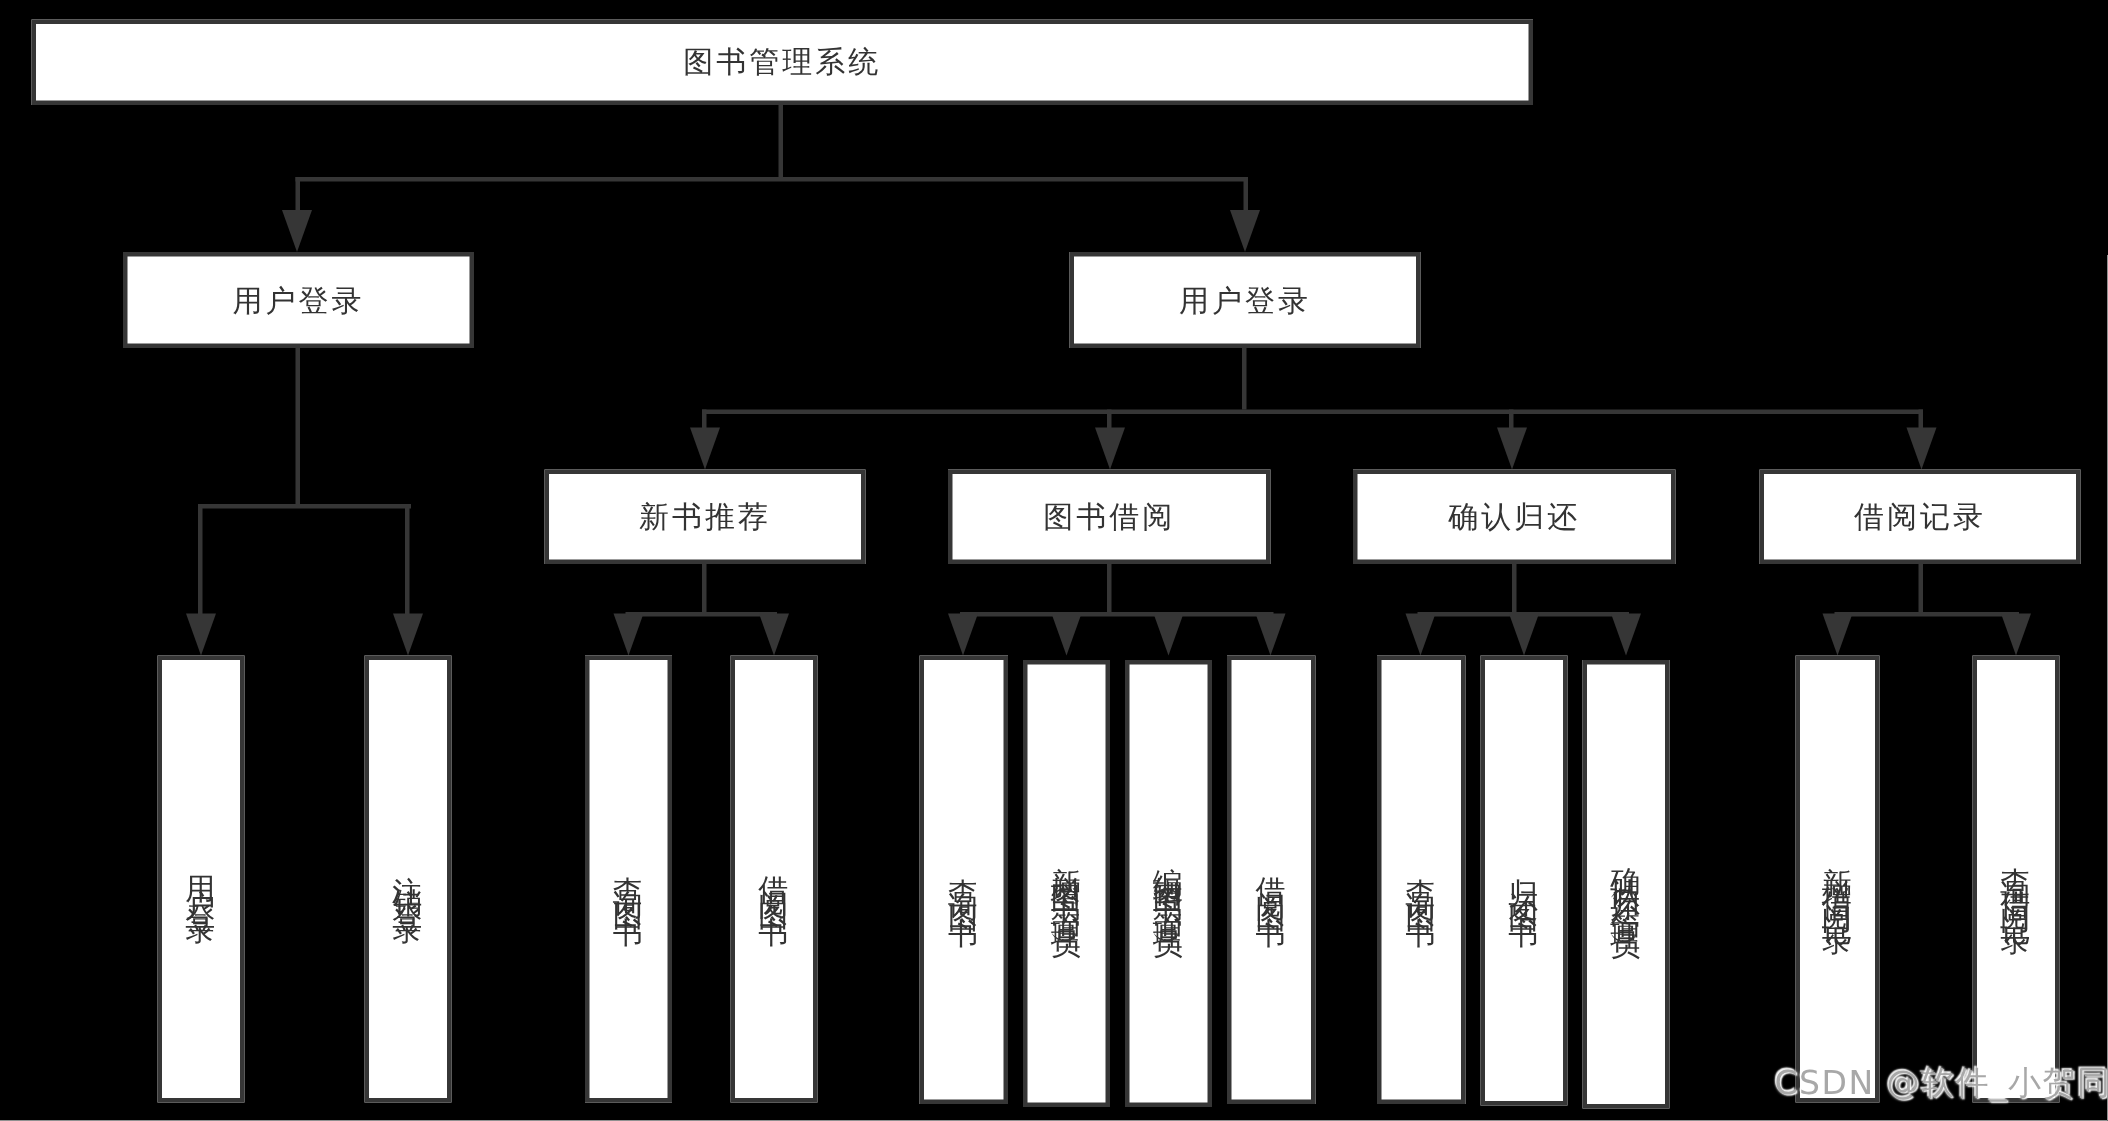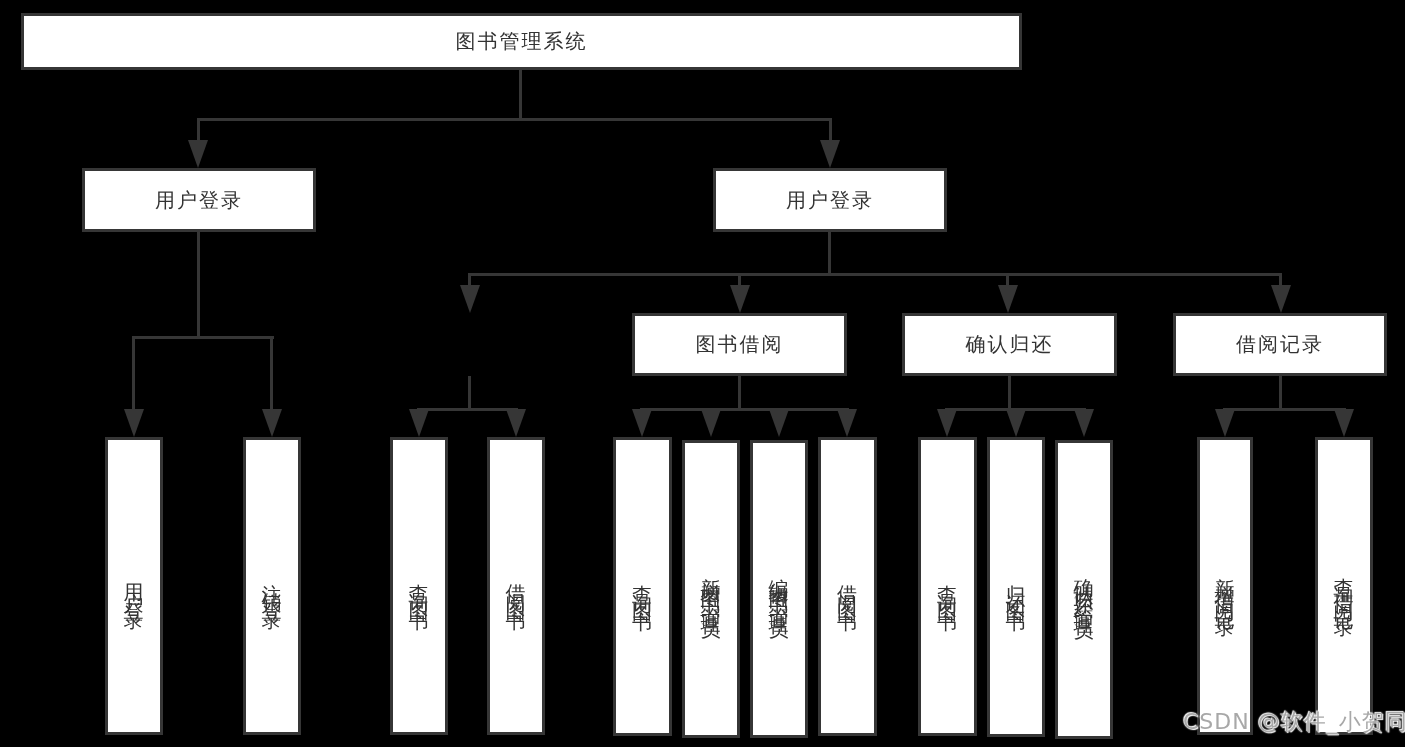--- a/index.html
+++ b/index.html
@@ -61,20 +61,23 @@
   <div class="line" style="left:468px;top:273px;width:814px;height:3px;"></div>
   <div class="line" style="left:468px;top:273px;width:3px;height:14px;"></div>
   <div class="line" style="left:738px;top:273px;width:3px;height:14px;"></div>
   <div class="line" style="left:1006px;top:273px;width:3px;height:14px;"></div>
   <div class="line" style="left:1279px;top:273px;width:3px;height:14px;"></div>
   <div class="arrow" style="left:460px;top:285px;"></div>
   <div class="arrow" style="left:730px;top:285px;"></div>
   <div class="arrow" style="left:998px;top:285px;"></div>
   <div class="arrow" style="left:1271px;top:285px;"></div>
 
+  <div class="node" style="left:363px;top:313px;width:214px;height:63px;">
+    <span class="h-label">新书推荐</span>
+  </div>
   <div class="node" style="left:632px;top:313px;width:215px;height:63px;font-family:Liberation Serif, serif;">
     <span class="h-label">图书借阅</span>
   </div>
   <div class="node" style="left:902px;top:313px;width:215px;height:63px;">
     <span class="h-label">确认归还</span>
   </div>
   <div class="node" style="left:1173px;top:313px;width:214px;height:63px;">
     <span class="h-label">借阅记录</span>
   </div>
 

